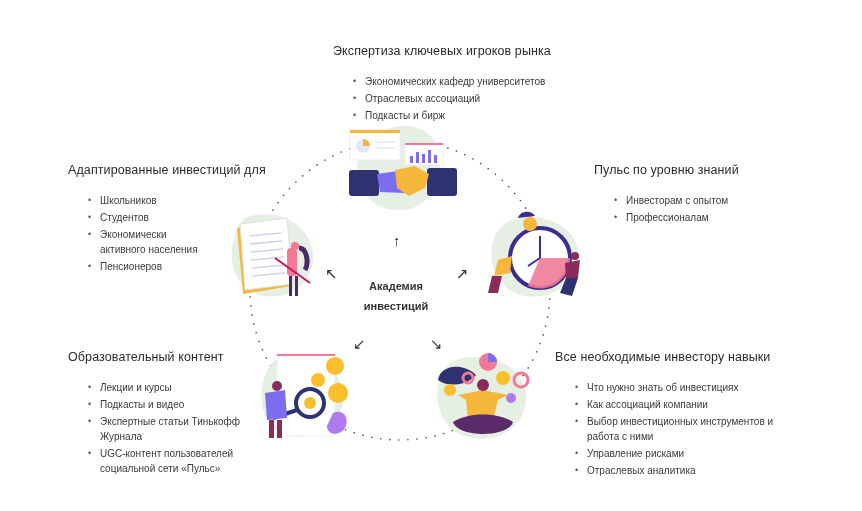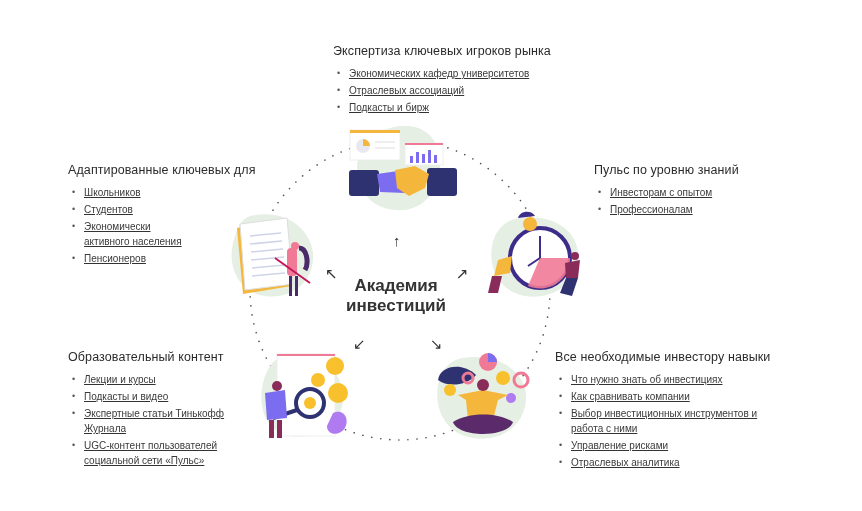--- a/index.html
+++ b/index.html
@@ -1,24 +1,24 @@
 <!DOCTYPE html>
 <html><head>
 <meta charset="utf-8">
 <style>
   html, body { margin:0; padding:0; background:#ffffff; }
   body { width:862px; height:511px; position:relative; overflow:hidden;
          font-family:"Liberation Sans", "DejaVu Sans", sans-serif; color:#333333; }
   .block { position:absolute; }
   .block h3 { margin:0 0 8px 0; font-size:12.5px; font-weight:normal; color:#2b2b2b; letter-spacing:0.1px; white-space:nowrap; }
-  .block ul { margin:0; padding:0; list-style:none;text-decoration:underline; }
+  .block ul { margin:16px; padding:0; list-style:none; }
   .block li { position:relative; padding-left:16px; font-size:10px; line-height:15px; color:#3a3a3a; margin-bottom:2px; }
   .block li::before { content:"•"; position:absolute; left:4px; top:0; color:#555; font-size:9px; }
   .center-title { position:absolute; left:340px; top:276px; width:112px; text-align:center;
-                  font-size:17px; font-weight:bold; color:#333; line-height:20px; }
+                  font-size:11px; font-weight:bold; color:#333; line-height:20px; }
   .arrow { position:absolute; font-size:15px; color:#333; line-height:1; }
   svg.ring { position:absolute; left:0; top:0; }
   .illus { position:absolute; }
 </style>
 </head>
 <body>
 
 <svg class="ring" width="862" height="511">
   <circle cx="400" cy="290" r="150" fill="none" stroke="#555" stroke-width="1.6" stroke-dasharray="0.1 9" stroke-linecap="round"></circle>
 </svg>
@@ -114,21 +114,21 @@
 <div class="block" style="left:333px;top:44px">
   <h3>Экспертиза ключевых игроков рынка</h3>
   <ul>
     <li>Экономических кафедр университетов</li>
     <li>Отраслевых ассоциаций</li>
     <li>Подкасты и бирж</li>
   </ul>
 </div>
 
 <div class="block" style="left:68px;top:163px;width:180px">
-  <h3>Адаптированные ключевых для</h3>
+  <h3>Адаптированные инвестиций для</h3>
   <ul>
     <li>Школьников</li>
     <li>Студентов</li>
     <li style="width:110px">Экономически активного населения</li>
     <li>Пенсионеров</li>
   </ul>
 </div>
 
 <div class="block" style="left:594px;top:163px">
   <h3>Пульс по уровню знаний</h3>
@@ -145,21 +145,21 @@
     <li>Подкасты и видео</li>
     <li style="width:160px">Экспертные статьи Тинькофф Журнала</li>
     <li style="width:160px">UGC-контент пользователей социальной сети «Пульс»</li>
   </ul>
 </div>
 
 <div class="block" style="left:555px;top:350px;width:230px">
   <h3>Все необходимые инвестору навыки</h3>
   <ul>
     <li>Что нужно знать об инвестициях</li>
-    <li>Как сравнивать компании</li>
+    <li>Как ассоциаций компании</li>
     <li style="width:200px">Выбор инвестиционных инструментов и работа с ними</li>
     <li>Управление рисками</li>
     <li>Отраслевых аналитика</li>
   </ul>
 </div>
 
 <div class="center-title">
   <div>Академия</div>
   <div>инвестиций</div>
 </div>

